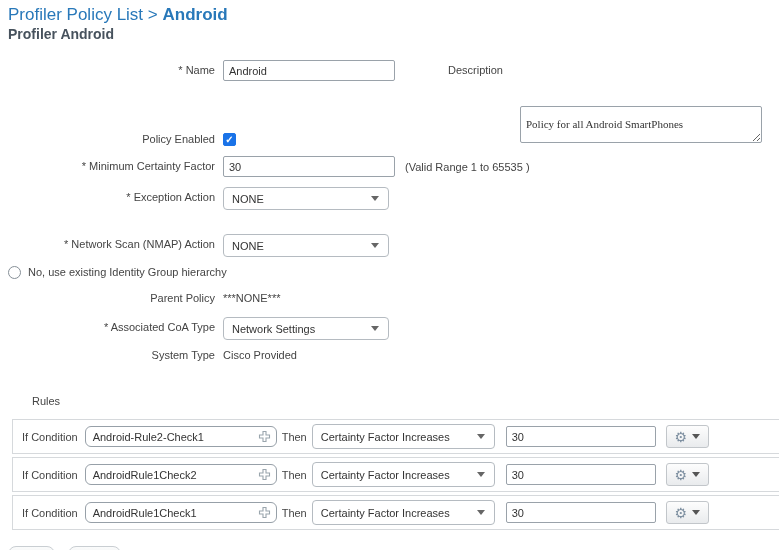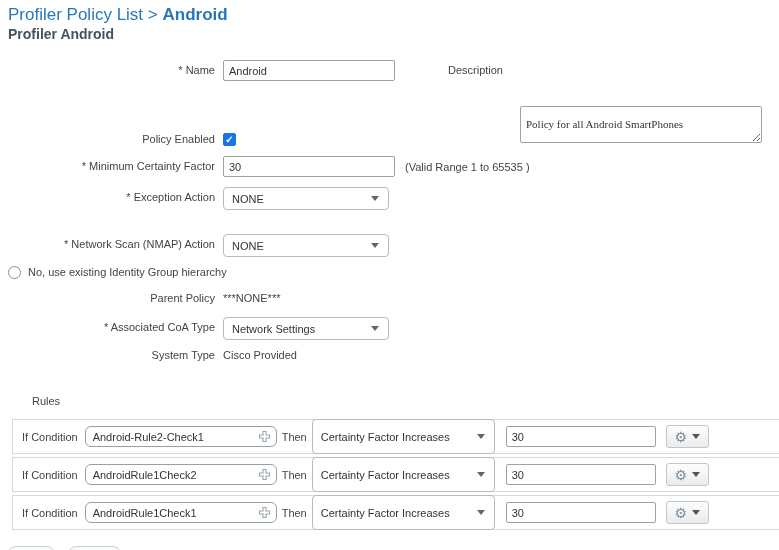--- a/index.html
+++ b/index.html
@@ -71,21 +71,21 @@
   .rules-heading { margin-top: 33px; margin-left: 24px; margin-bottom: 12px; color: #444; }
   .rules-rows { margin-left: 4px; width: 790px; }
   .rule-row { height: 35px; border: 1px solid #d6d9dc; background: #fff; display: flex; align-items: center;
     padding-left: 9px; margin-bottom: 3px; }
   .if-label, .then-label { color: #444; flex: 0 0 auto; }
   .cond-box { margin-left: 7px; width: 192px; height: 21px; border: 1px solid #97a0a8; border-radius: 6px;
     background: #fff; display: flex; align-items: center; cursor: pointer; flex: 0 0 auto; }
   .cond-box .cond-text { padding-left: 7px; flex: 1; color: #333; white-space: nowrap; overflow: hidden; }
   .cond-box svg { margin-right: 5px; flex: 0 0 auto; }
   .then-label { margin-left: 5px; }
-  .rule-select { margin-left: 5px; width: 183px; height: 35px; flex: 0 0 auto; }
+  .rule-select { margin-left: 5px; width: 183px; height: 25px; flex: 0 0 auto; }
   .rule-value { margin-left: 11px; width: 150px; height: 22px; flex: 0 0 auto; }
   .gear-btn { margin-left: 10px; width: 43px; height: 23px; border: 1px solid #c2c6ca; border-radius: 3px;
     background: linear-gradient(180deg, #fdfdfd, #e9ebed); display: flex; align-items: center;
     justify-content: center; cursor: pointer; flex: 0 0 auto; }
   .gear-glyph { font-size: 14px; line-height: 14px; color: #7d8fa0; }
   .gear-btn .dd-arrow { margin-right: 0; margin-left: 5px; border-top-color: #555; }
 
   
   .footer { margin-top: 16px; display: flex; }
   .btn { font-family: "Liberation Sans", sans-serif; font-size: 11px; color: #8a9096;

